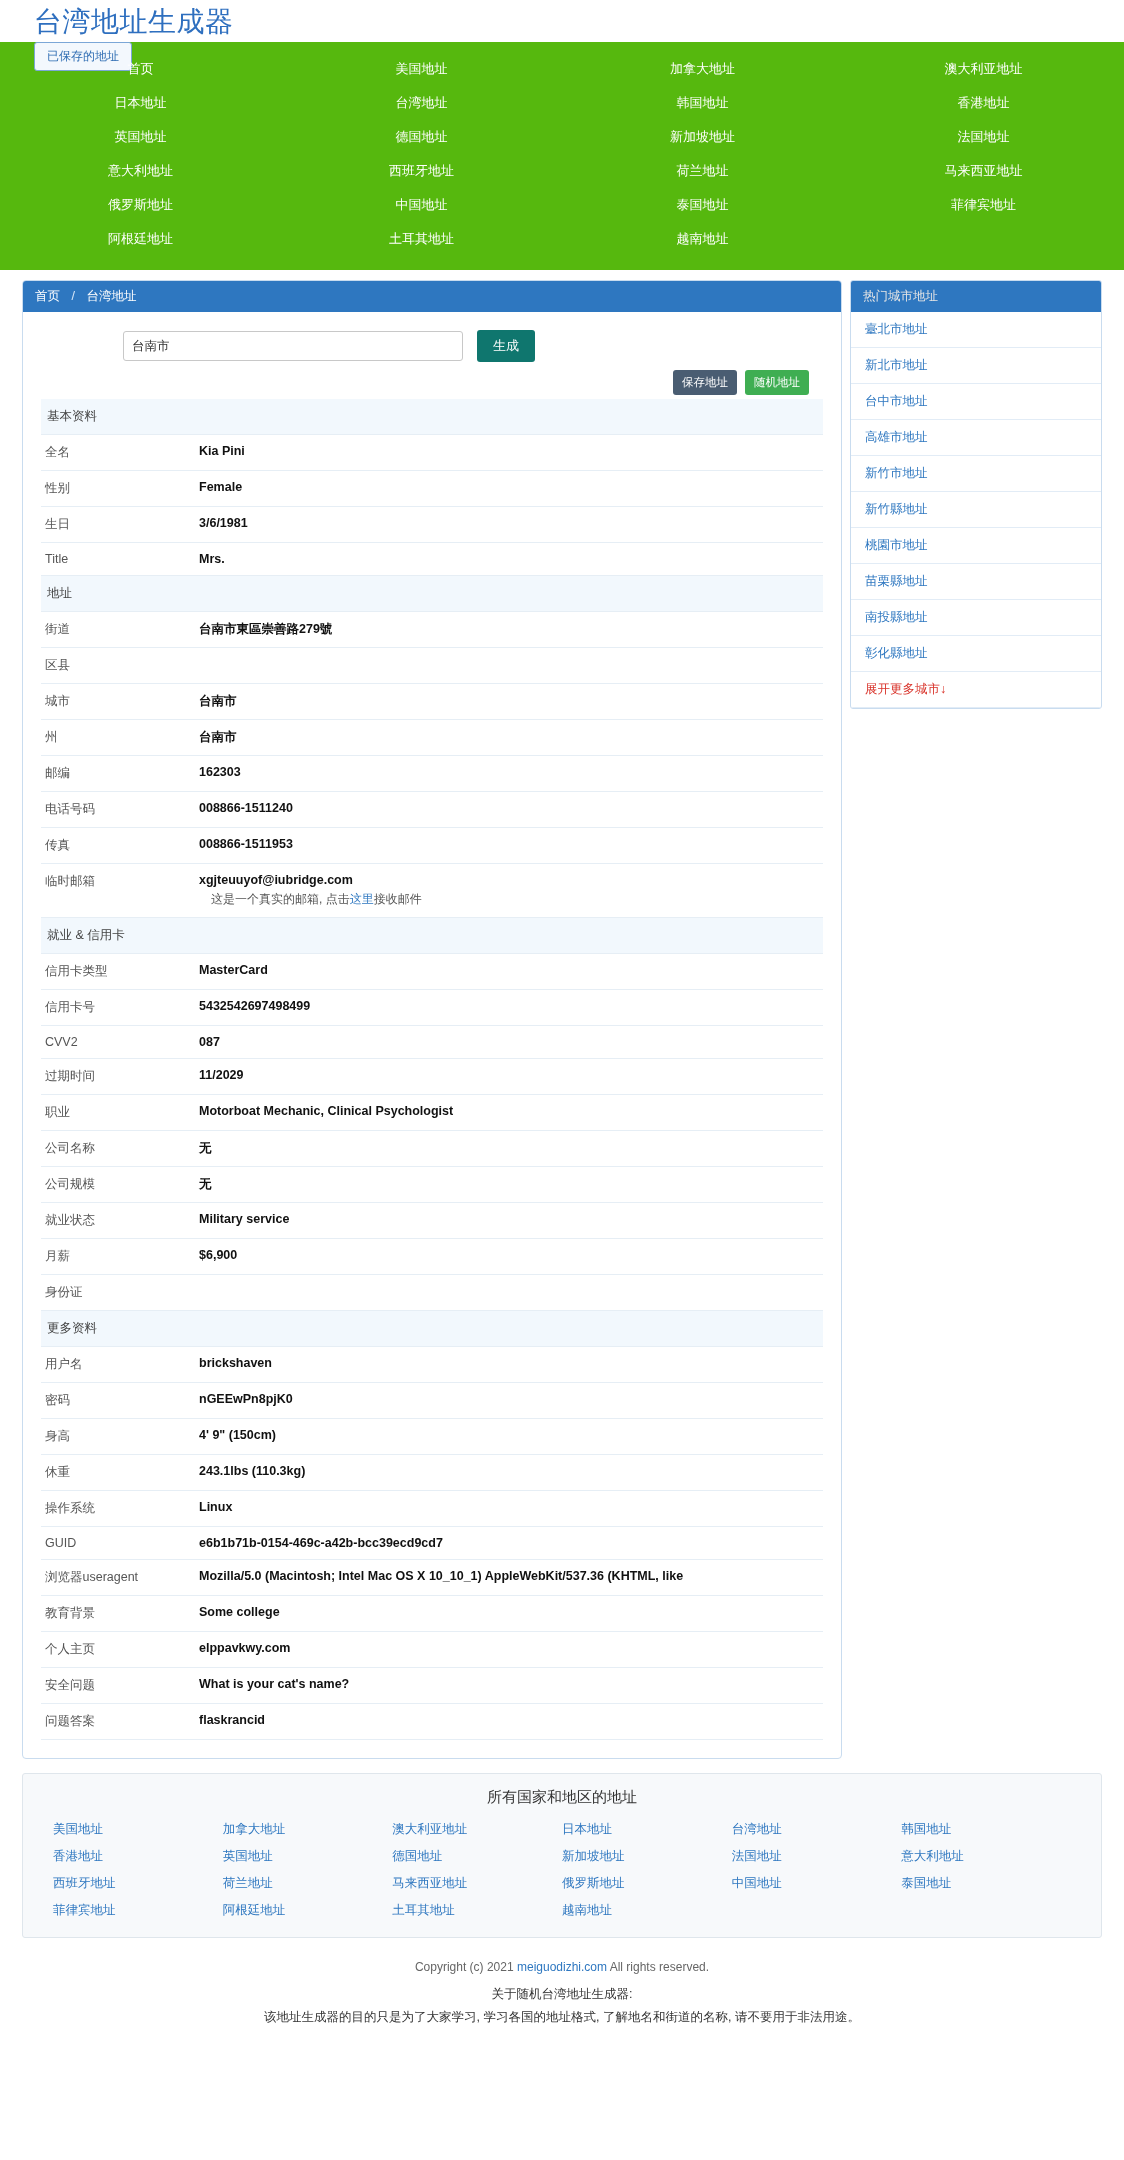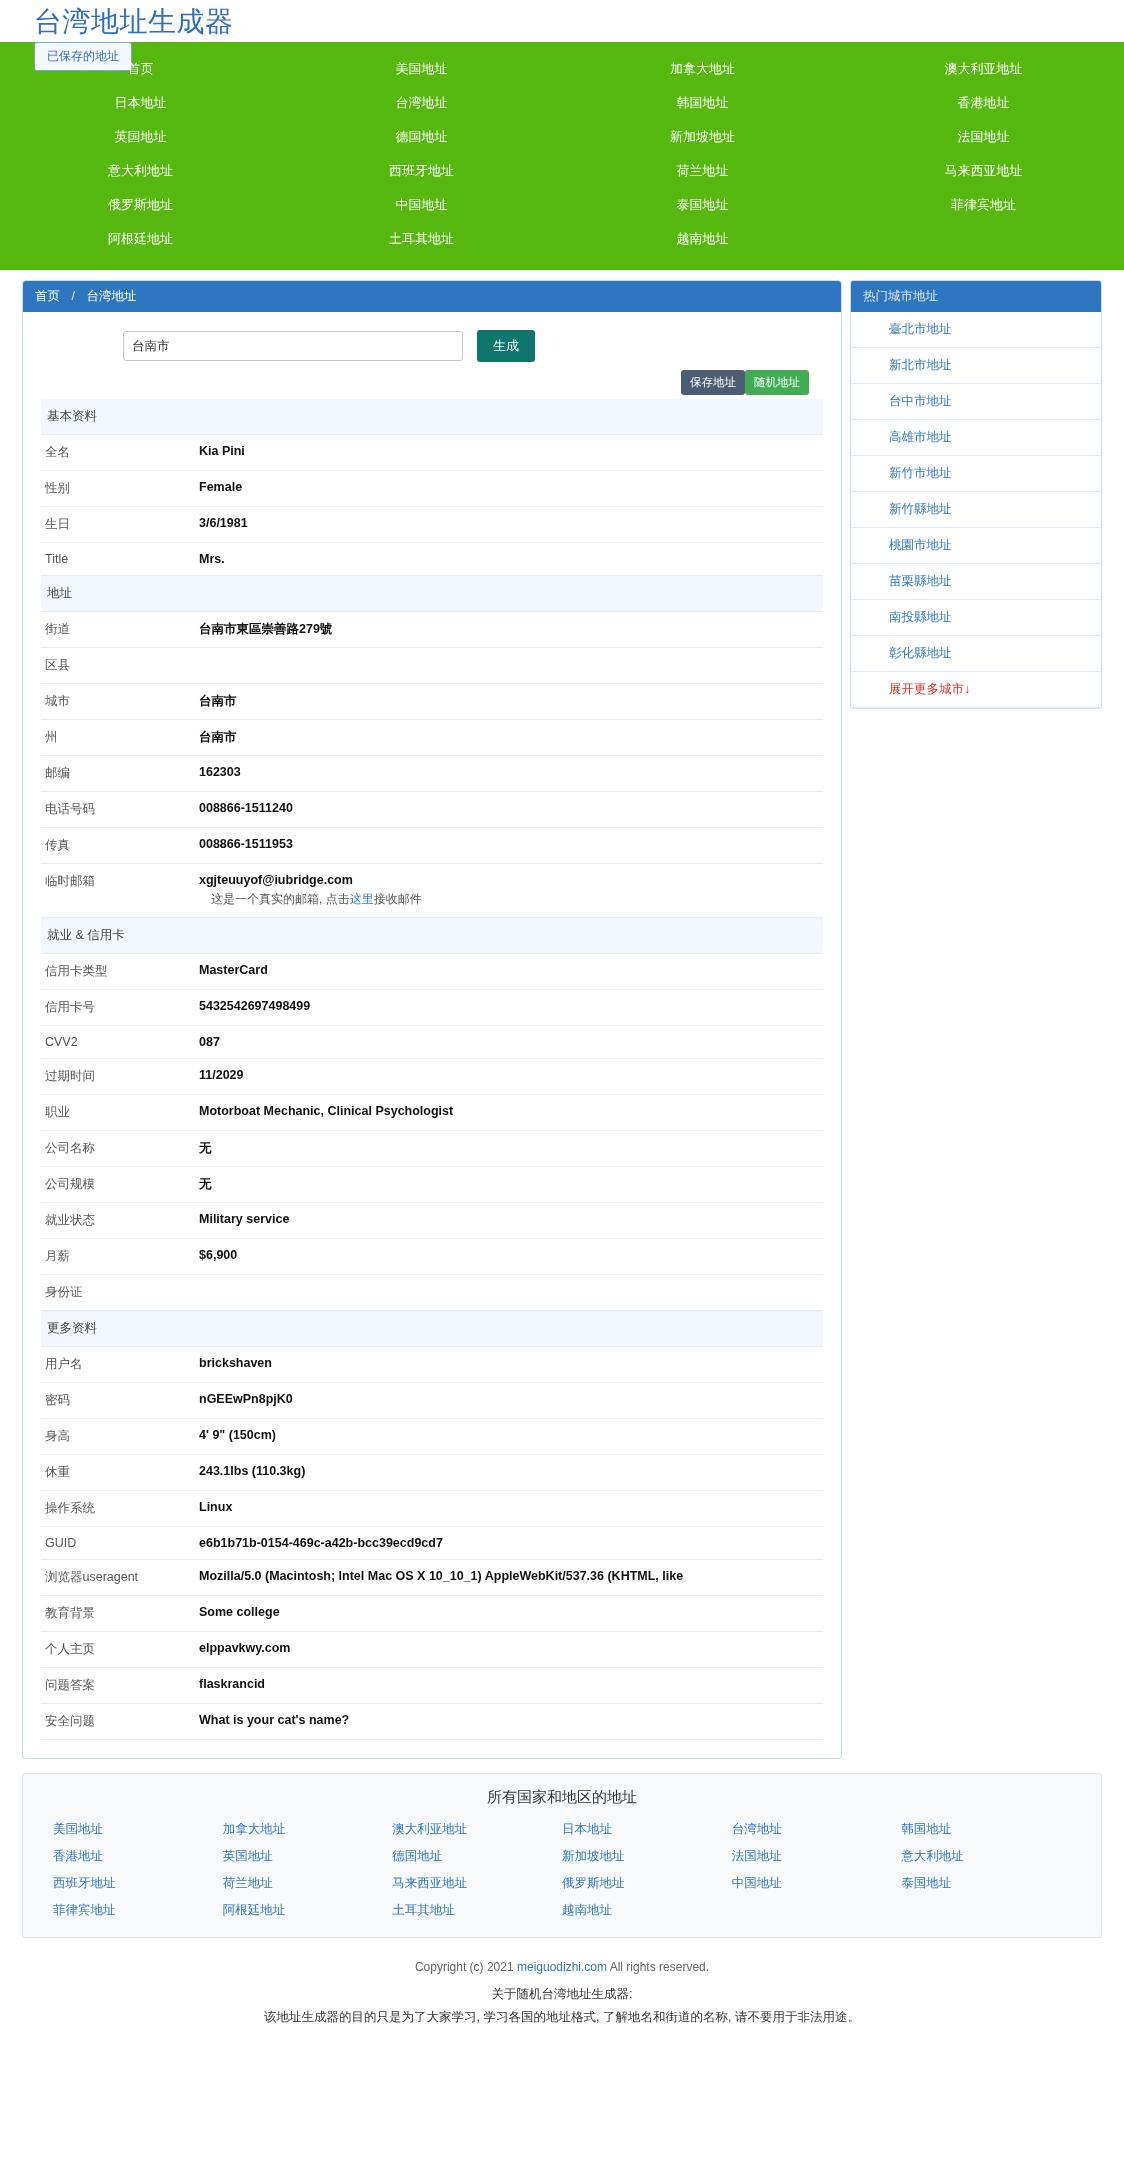--- a/index.html
+++ b/index.html
@@ -104,20 +104,21 @@
     color:#fff;
     border:none;
     border-radius:3px;
     font-size:13px;
     padding:7px 16px;
     cursor:pointer;
   }
   .small-btns {
     display:flex;
     justify-content:flex-end;
+    gap:8px;
     padding: 8px 32px 0 0;
   }
   .btn-save {
     background:#4a5d72;
     color:#fff;
     border:none;
     border-radius:3px;
     font-size:11.5px;
     padding:5px 9px;
     cursor:pointer;
@@ -163,21 +164,21 @@
     background:#2e77c0;
     color:#e5e5e5;
     font-size:12.5px;
     padding:7px 12px;
   }
   .side-item {
     border-bottom:1px solid #e2ecf6;
     padding: 9px 14px;
     font-size:12.5px;
   }
-  .side-item a { color:#2e77c0; text-decoration:none;margin-left:24px; }
+  .side-item a { color:#2e77c0; text-decoration:none; }
   .side-item.more a { color:#d9342b; }
 
   
   .foot-panel {
     margin: 14px 22px 0 22px;
     border:1px solid #dfe6ec;
     background:#f7f9fb;
     border-radius:3px;
     padding: 14px 0 18px 0;
   }
@@ -420,26 +421,26 @@
           </tr>
           <tr>
             <td class="k">教育背景</td>
             <td class="v">Some college</td>
           </tr>
           <tr>
             <td class="k">个人主页</td>
             <td class="v">elppavkwy.com</td>
           </tr>
           <tr>
+            <td class="k">安全问题</td>
+            <td class="v">What is your cat's name?</td>
+          </tr>
+          <tr>
             <td class="k">问题答案</td>
             <td class="v">flaskrancid</td>
-          </tr>
-          <tr>
-            <td class="k">安全问题</td>
-            <td class="v">What is your cat's name?</td>
           </tr>
 
         </tbody>
           </table>
       </div>
       <div style="height:18px"></div>
     </div>
 
     <div class="side-col">
       <div class="side-head">热门城市地址</div>

